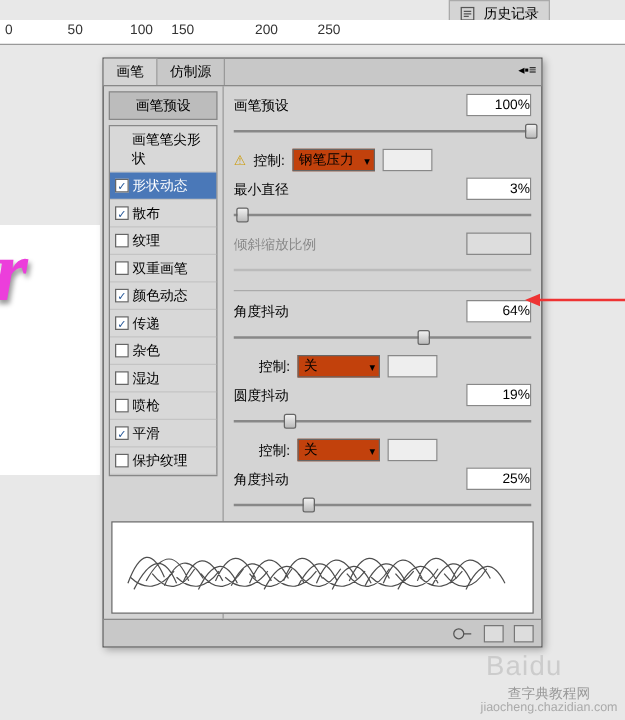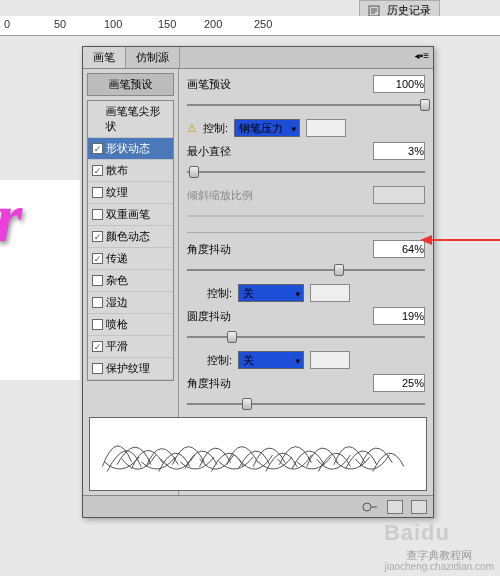--- a/index.html
+++ b/index.html
@@ -23,52 +23,52 @@
 .opt.sel{background:#4a78b8;color:#fff}
 .cb{width:11px;height:11px;border:1px solid #666;background:#fff;display:inline-flex;align-items:center;justify-content:center;font-size:9px;color:#2a5a9a}
 .cb.on::before{content:"✓"}
 .right-col{flex:1;padding:6px 8px;display:flex;flex-direction:column;gap:5px}
 .row{display:flex;align-items:center;gap:6px}
 .lbl{width:64px}
 .val-box{width:52px;height:18px;border:1px solid #888;background:#fff;text-align:right;line-height:16px;margin-left:auto}
 .slider{height:14px;position:relative;margin:0 0 2px 0}
 .slider-track{position:absolute;top:6px;left:0;right:0;height:2px;background:#888}
 .slider-thumb{position:absolute;top:1px;width:10px;height:12px;background:linear-gradient(#f0f0f0,#bbb);border:1px solid #666;border-radius:2px;transform:translateX(-5px)}
-.sel-box{border:1px solid #666;background:#1d4ed8;height:18px;padding:0 14px 0 4px;position:relative;min-width:66px;line-height:16px;cursor:pointer}
+.sel-box{border:1px solid #666;background:#c2410c;height:18px;padding:0 14px 0 4px;position:relative;min-width:66px;line-height:16px;cursor:pointer}
 .sel-box::after{content:"▾";position:absolute;right:3px;top:1px;font-size:9px}
 .mini-field{width:40px;height:18px;border:1px solid #888;background:#eee}
 .flip-row{display:flex;gap:18px;margin-top:4px;font-size:11px}
 .flip-row .cb{margin-right:3px}
 .warn-ico{color:#c90;font-size:11px}
 .preview{position:absolute;left:6px;right:6px;bottom:26px;height:74px;background:#fff;border:1px solid #666}
 .stroke-svg{width:100%;height:100%}
 .panel-footer{position:absolute;bottom:0;left:0;right:0;height:22px;background:#c8c8c8;border-top:1px solid #888;display:flex;justify-content:flex-end;align-items:center;gap:8px;padding:0 6px}
 .foot-ico{width:16px;height:14px;border:1px solid #777;background:#ddd;cursor:pointer}
 .red-arrow{position:absolute;right:0;top:230px;width:80px;height:20px;pointer-events:none}
 .watermark{position:absolute;right:6px;bottom:4px;font-size:16px;color:#999;text-align:center;line-height:1.1}
 .watermark .sm{font-size:10px;color:#aaa}
-.baidu-wm{position:absolute;right:50px;bottom:30px;font-size:22px;color:#ccc;font-weight:700;letter-spacing:1px}
+.baidu-wm{position:absolute;right:50px;bottom:30px;font-size:22px;color:#ccc;font-weight:400;letter-spacing:1px}
 hr.sep{border:none;border-top:1px solid #aaa;margin:2px 0}
 </style>
 </head>
 <body>
 
 <div class="history-tab">
   <svg class="ico" width="12" height="12" viewBox="0 0 12 12">
       <rect x="1" y="1" width="10" height="10" fill="none" stroke="#555"></rect>
       <path d="M3 4h6M3 6h6M3 8h4" stroke="#555"></path>
     </svg>
   <span>历史记录</span>
 </div>
 
 <div class="ruler">
   <span style="left:4px">0</span>
   <span style="left:54px">50</span>
   <span style="left:104px">100</span>
-  <span style="left:158px">150</span>
+  <span style="left:137px">150</span>
   <span style="left:204px">200</span>
   <span style="left:254px">250</span>
 </div>
 
 <div class="canvas-area">
   <div class="pink-text">ar</div>
 </div>
 
 <div class="panel">
   <div class="panel-tabs">

